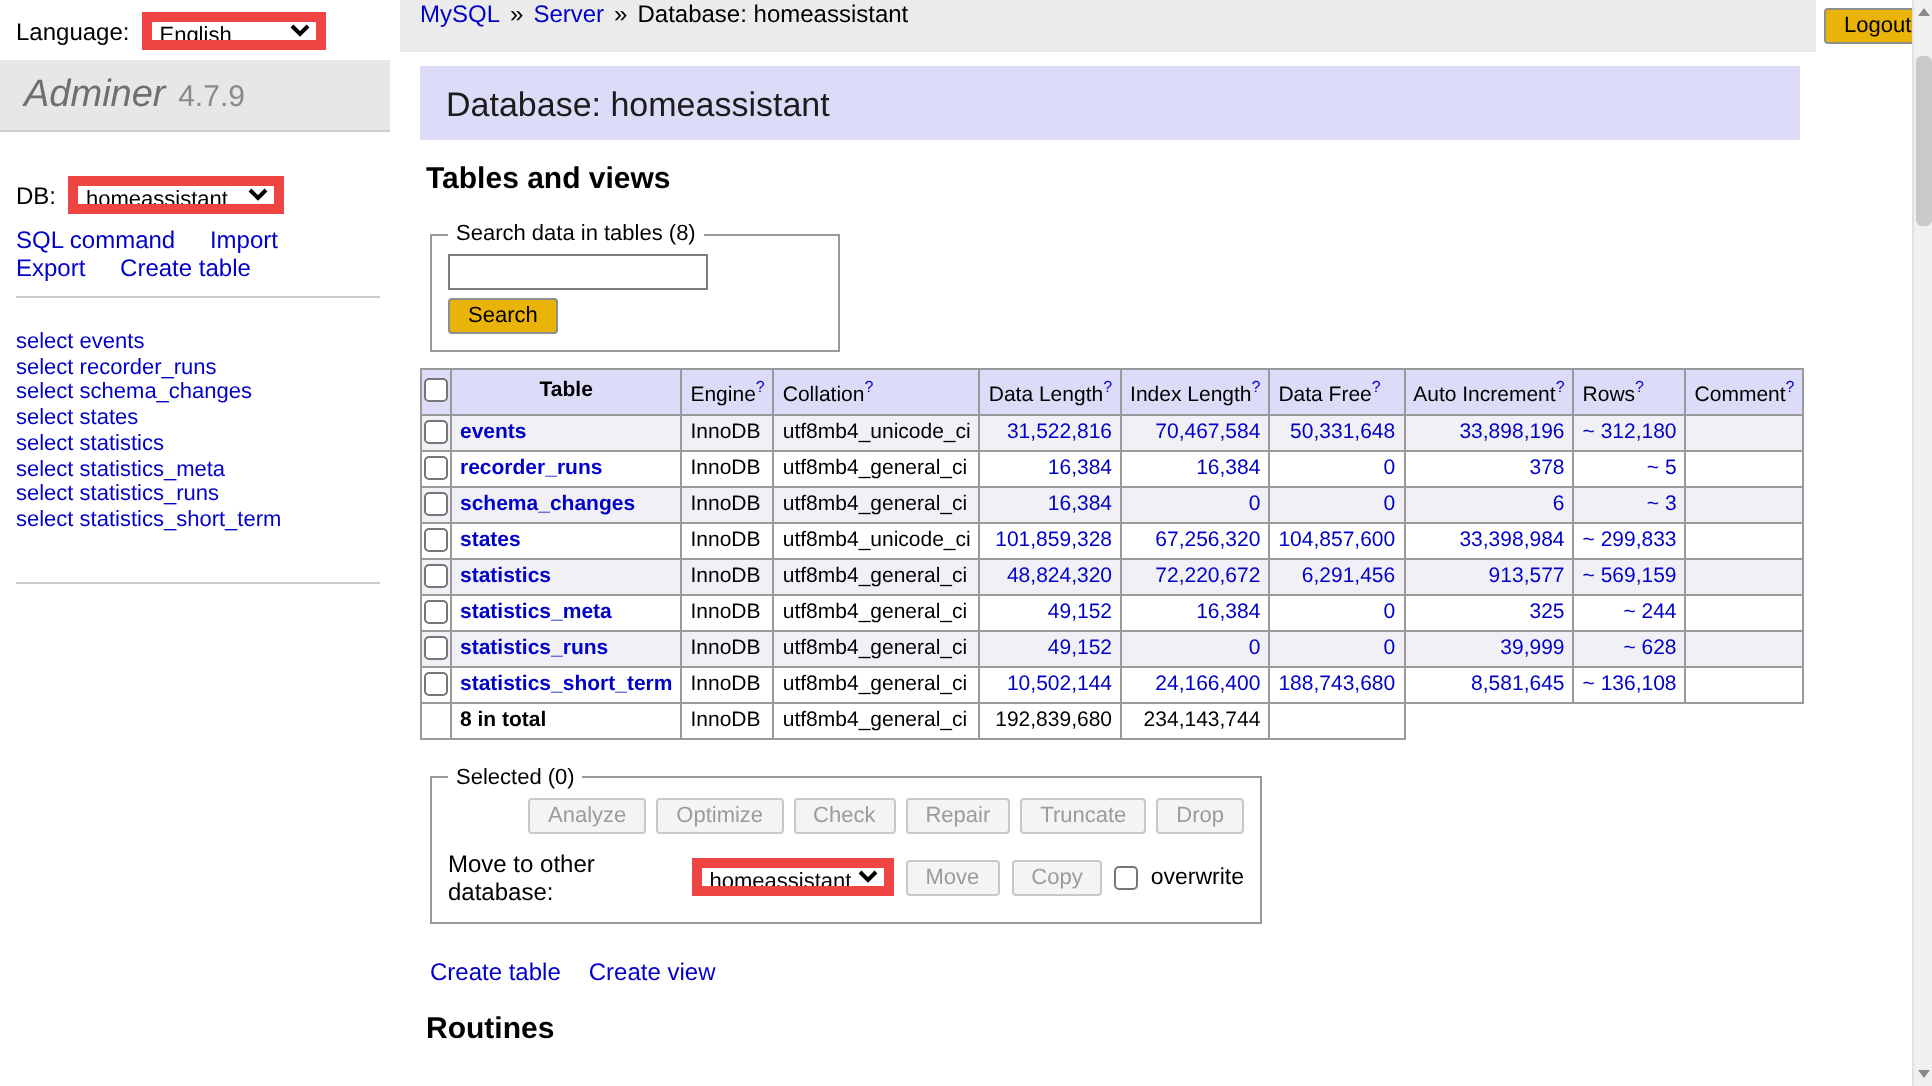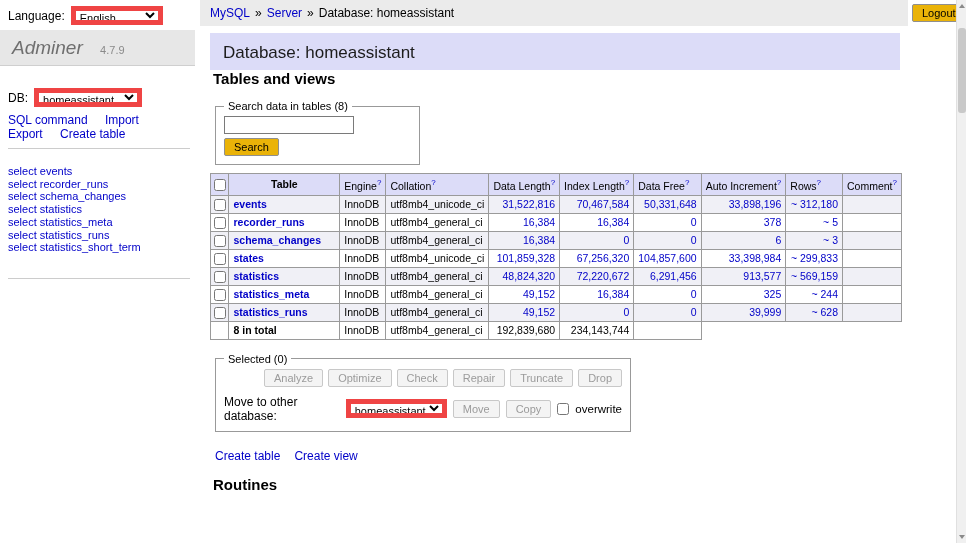--- a/index.html
+++ b/index.html
@@ -9,58 +9,58 @@
     font-size: 12px; color: #000; background: #fff;
     position: relative; overflow: hidden;
   }
   a { color: var(--link, #0000c8); text-decoration: none; cursor: pointer; }
 
   
   .lang-box { position: absolute; left: 8px; top: 6px; display: flex; align-items: center; gap: 6px; }
   .breadcrumb {
     position: absolute; left: 200px; top: 0; width: 708px; height: 26px;
     background: var(--breadcrumb-bg, #ebebeb);
-    display: flex; align-items: center; gap: 5px; padding-left: 10px;
+    display: flex; align-items: flex-start; gap: 5px; padding-left: 10px;
   }
   .breadcrumb .sep { color: #000; }
   .breadcrumb .current { color: #000; }
   .logout-btn { position: absolute; left: 912px; top: 4px; }
 
   
   .scrollbar { position: absolute; left: 956px; top: 0; width: 10px; height: 543px; background: #f0f0f0; border-left: 1px solid #e0e0e0; }
   .sb-btn { width: 10px; height: 12px; position: absolute; left: 0; display: flex; align-items: center; justify-content: center; }
   .sb-btn.up { top: 0; }
   .sb-btn.down { bottom: 0; }
   .sb-btn i { display: block; width: 0; height: 0; border-left: 3px solid transparent; border-right: 3px solid transparent; }
   .sb-btn.up i { border-bottom: 4px solid #8a8a8a; }
   .sb-btn.down i { border-top: 4px solid #8a8a8a; }
   .sb-thumb { position: absolute; left: 1px; top: 28px; width: 8px; height: 85px; background: #c9c9c9; border-radius: 3px; }
 
   
   .sidebar { position: absolute; left: 0; top: 30px; width: 195px; }
   .brand-box { background: #e7e7e7; border-bottom: 1px solid #cfcfcf; height: 36px; padding: 7px 12px; }
   .brand-name { font-style: italic; font-size: 19px; color: #6f6f6f; }
-  .brand-ver { font-size: 11px; color: #8a8a8a; margin-left: 14px; }
+  .brand-ver { font-size: 15px; color: #8a8a8a; margin-left: 3px; }
   .db-row { margin: 22px 0 0 8px; display: flex; align-items: center; gap: 6px; }
   .db-row select { width: 108px; }
   .side-actions { margin: 6px 0 0 8px; padding-bottom: 7px; border-bottom: 1px solid #ccc; width: 182px; }
   .side-actions p { line-height: 14px; }
   .side-actions a { margin-right: 14px; font-size: 12px; }
   .side-tables { margin: 16px 0 0 8px; padding-bottom: 24px; border-bottom: 1px solid #ccc; width: 182px; }
   .side-tables a { display: block; font-size: 11px; line-height: 12.7px; }
 
   
   .main { position: absolute; left: 210px; top: 33px; width: 692px; }
   .page-title {
     background: var(--header-bg, #dcdcf8); height: 37px;
     font-size: 17px; font-weight: normal; color: #1c1c1c;
     padding: 10px 13px; width: 690px;
   }
   .db-links { margin-top: 15px; margin-left: 5px; display: flex; gap: 14px; font-size: 12px; }
-  .section-h { margin-left: 3px; font-size: 15px; font-weight: 600; color: #000; }
+  .section-h { margin-top: 11px; margin-left: 3px; font-size: 15px; font-weight: 600; color: #000; }
 
   fieldset { border: 1px solid #999; padding: 4px 8px 8px; margin-left: 5px; }
   legend { font-size: 11px; padding: 0 4px; }
   .search-fs { margin-top: 13px; width: 205px; }
   .search-fs .row { display: flex; gap: 5px; align-items: center; flex-wrap: wrap; }
   .search-fs input[type=text] { margin-bottom: 4px; }
 
   input[type=text] { font-family: inherit; font-size: 11px; height: 18px; width: 130px; border: 1px solid #7a7a7a; padding: 1px 3px; background: #fff; }
   select { font-family: inherit; font-size: 11px; height: 19px; border: 5px solid #ef4444; background: #fff; }
   button { font-family: inherit; font-size: 11px; padding: 2px 9px; background: #eab308; border: 1px solid #8f8f8f; border-radius: 2px; color: #000; }
@@ -144,20 +144,21 @@
     </p>
   </div>
   <div class="side-tables">
 
       <a>select events</a>
 
       <a>select recorder_runs</a>
 
       <a>select schema_changes</a>
 
+      <a>select states</a>
 
       <a>select statistics</a>
 
       <a>select statistics_meta</a>
 
       <a>select statistics_runs</a>
 
       <a>select statistics_short_term</a>
     </div>
 </aside>
@@ -291,20 +292,32 @@
           <td>InnoDB</td>
           <td>utf8mb4_general_ci</td>
           <td class="num"><a>49,152</a></td>
           <td class="num"><a>0</a></td>
           <td class="num"><a>0</a></td>
           <td class="num"><a>39,999</a></td>
           <td class="num"><a>~ 628</a></td>
           <td></td>
         </tr>
 
+        <tr>
+          <td class="chk"><input type="checkbox" style=""></td>
+          <th><a class="bold">statistics_short_term</a></th>
+          <td>InnoDB</td>
+          <td>utf8mb4_general_ci</td>
+          <td class="num"><a>10,502,144</a></td>
+          <td class="num"><a>24,166,400</a></td>
+          <td class="num"><a>188,743,680</a></td>
+          <td class="num"><a>8,581,645</a></td>
+          <td class="num"><a>~ 136,108</a></td>
+          <td></td>
+        </tr>
       </tbody>
     <tfoot>
       <tr>
         <td class="chk"></td>
         <th>8 in total</th>
         <td>InnoDB</td>
         <td>utf8mb4_general_ci</td>
         <td class="num">192,839,680</td>
         <td class="num">234,143,744</td>
         <td class="num"></td>

